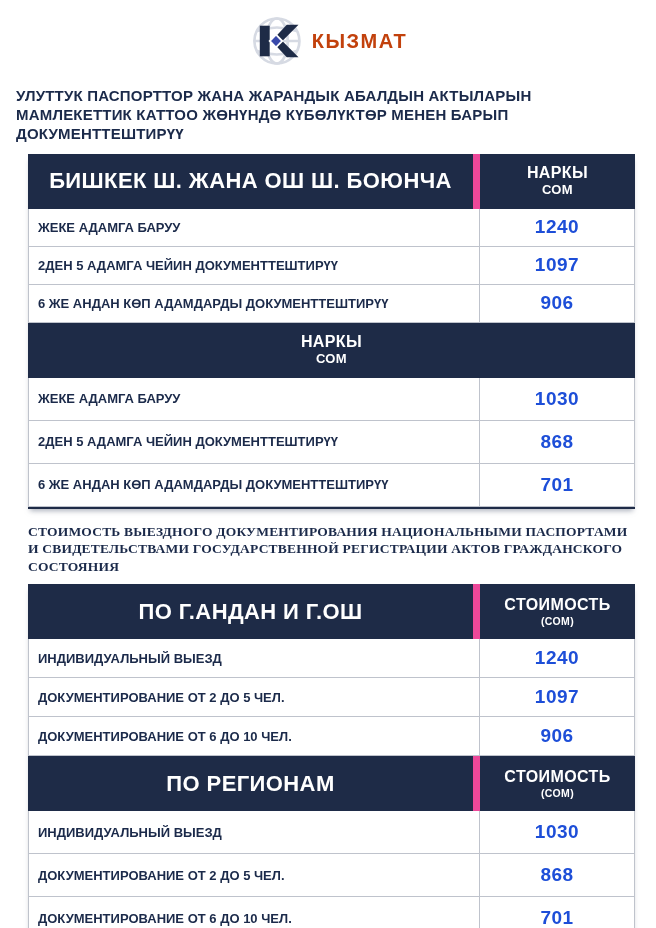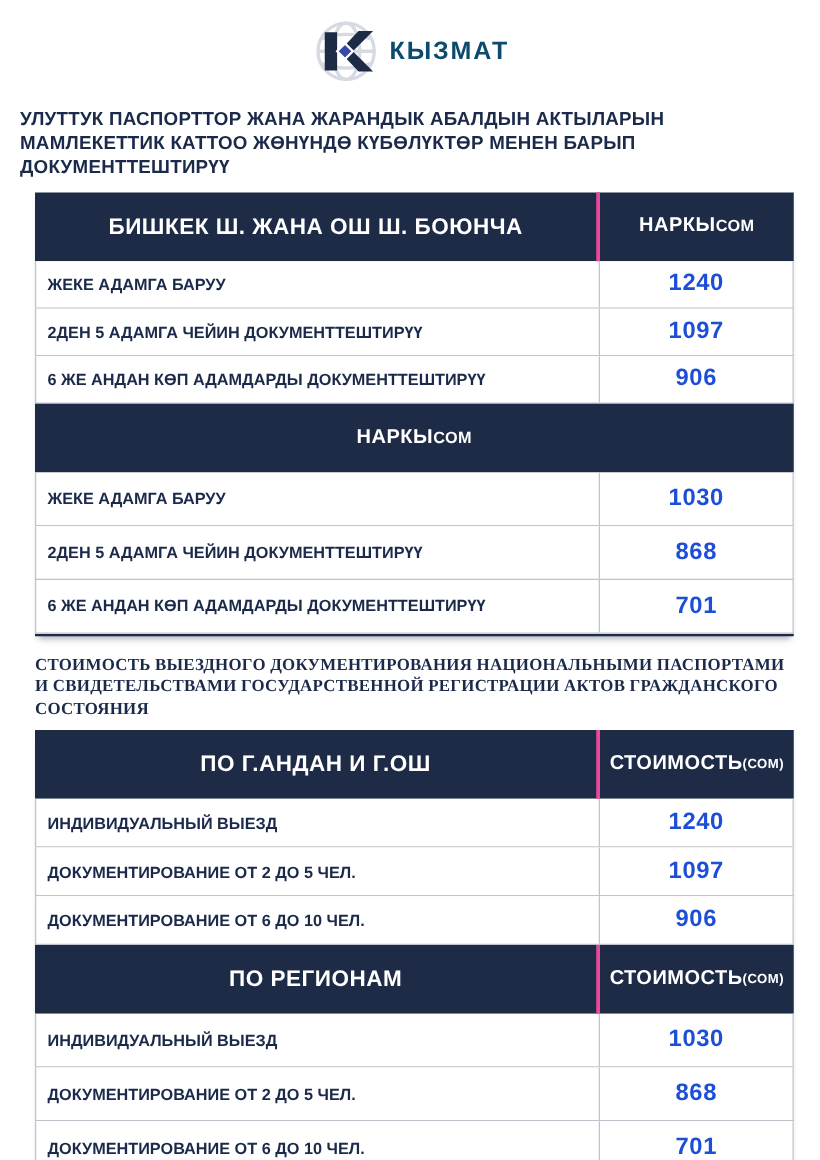--- a/index.html
+++ b/index.html
@@ -11,21 +11,21 @@
     color:#1b2a4a;
     overflow:hidden;
   }
   
   .logo-row{
     display:flex;justify-content:center;align-items:center;
     padding-top:13px;gap:9px;height:56px;
   }
   .logo-mark{width:54px;height:54px;flex:0 0 auto;}
   .brand-name{
-    font-size:20px;font-weight:bold;letter-spacing:1.5px;color:#0c4a6e;
+    font-size:20px;font-weight:bold;letter-spacing:1.5px;color:#c2410c;
   }
   
   .heading-kg{
     width:600px;margin:17px 0 0 16px;
     font-size:15px;font-weight:bold;line-height:1.28;
     color:#1b2a4a;letter-spacing:0.2px;
   }
   .heading-ru{
     width:604px;margin:14px 0 0 28px;
     font-family:Liberation Serif, serif;
@@ -36,25 +36,25 @@
   .price-table{
     width:607px;margin:10px 0 0 28px;
     border-bottom:2px solid #1e2b47;
     box-shadow:0 4px 5px -2px rgba(110,118,136,0.55);
   }
   .sec-header{
     display:flex;background:#1e2b47;color:#ffffff;height:55px;
   }
   .sec-header .hcell-label{
     width:452px;display:flex;align-items:center;justify-content:center;
-    font-size:18px;font-weight:bold;letter-spacing:0.4px;
-    border-right:3px solid #ec4899;box-sizing:border-box;
+    font-size:22px;font-weight:bold;letter-spacing:0.4px;
+    border-right:7px solid #ec4899;box-sizing:border-box;
   }
   .sec-header .hcell-price{
-    flex:1;display:flex;flex-direction:row;align-items:center;justify-content:center;
+    flex:1;display:flex;flex-direction:column;align-items:center;justify-content:center;
     font-weight:bold;line-height:1.15;
   }
   .hprice-1{font-size:16px;letter-spacing:0.4px;}
   .hprice-2{font-size:13px;letter-spacing:0.4px;}
   .hprice-2.small{font-size:10.5px;}
   .body-row{
     display:flex;background:#ffffff;
     border-left:1px solid #bfc3cc;border-right:1px solid #bfc3cc;
     border-bottom:1px solid #bfc3cc;
     box-sizing:border-box;

